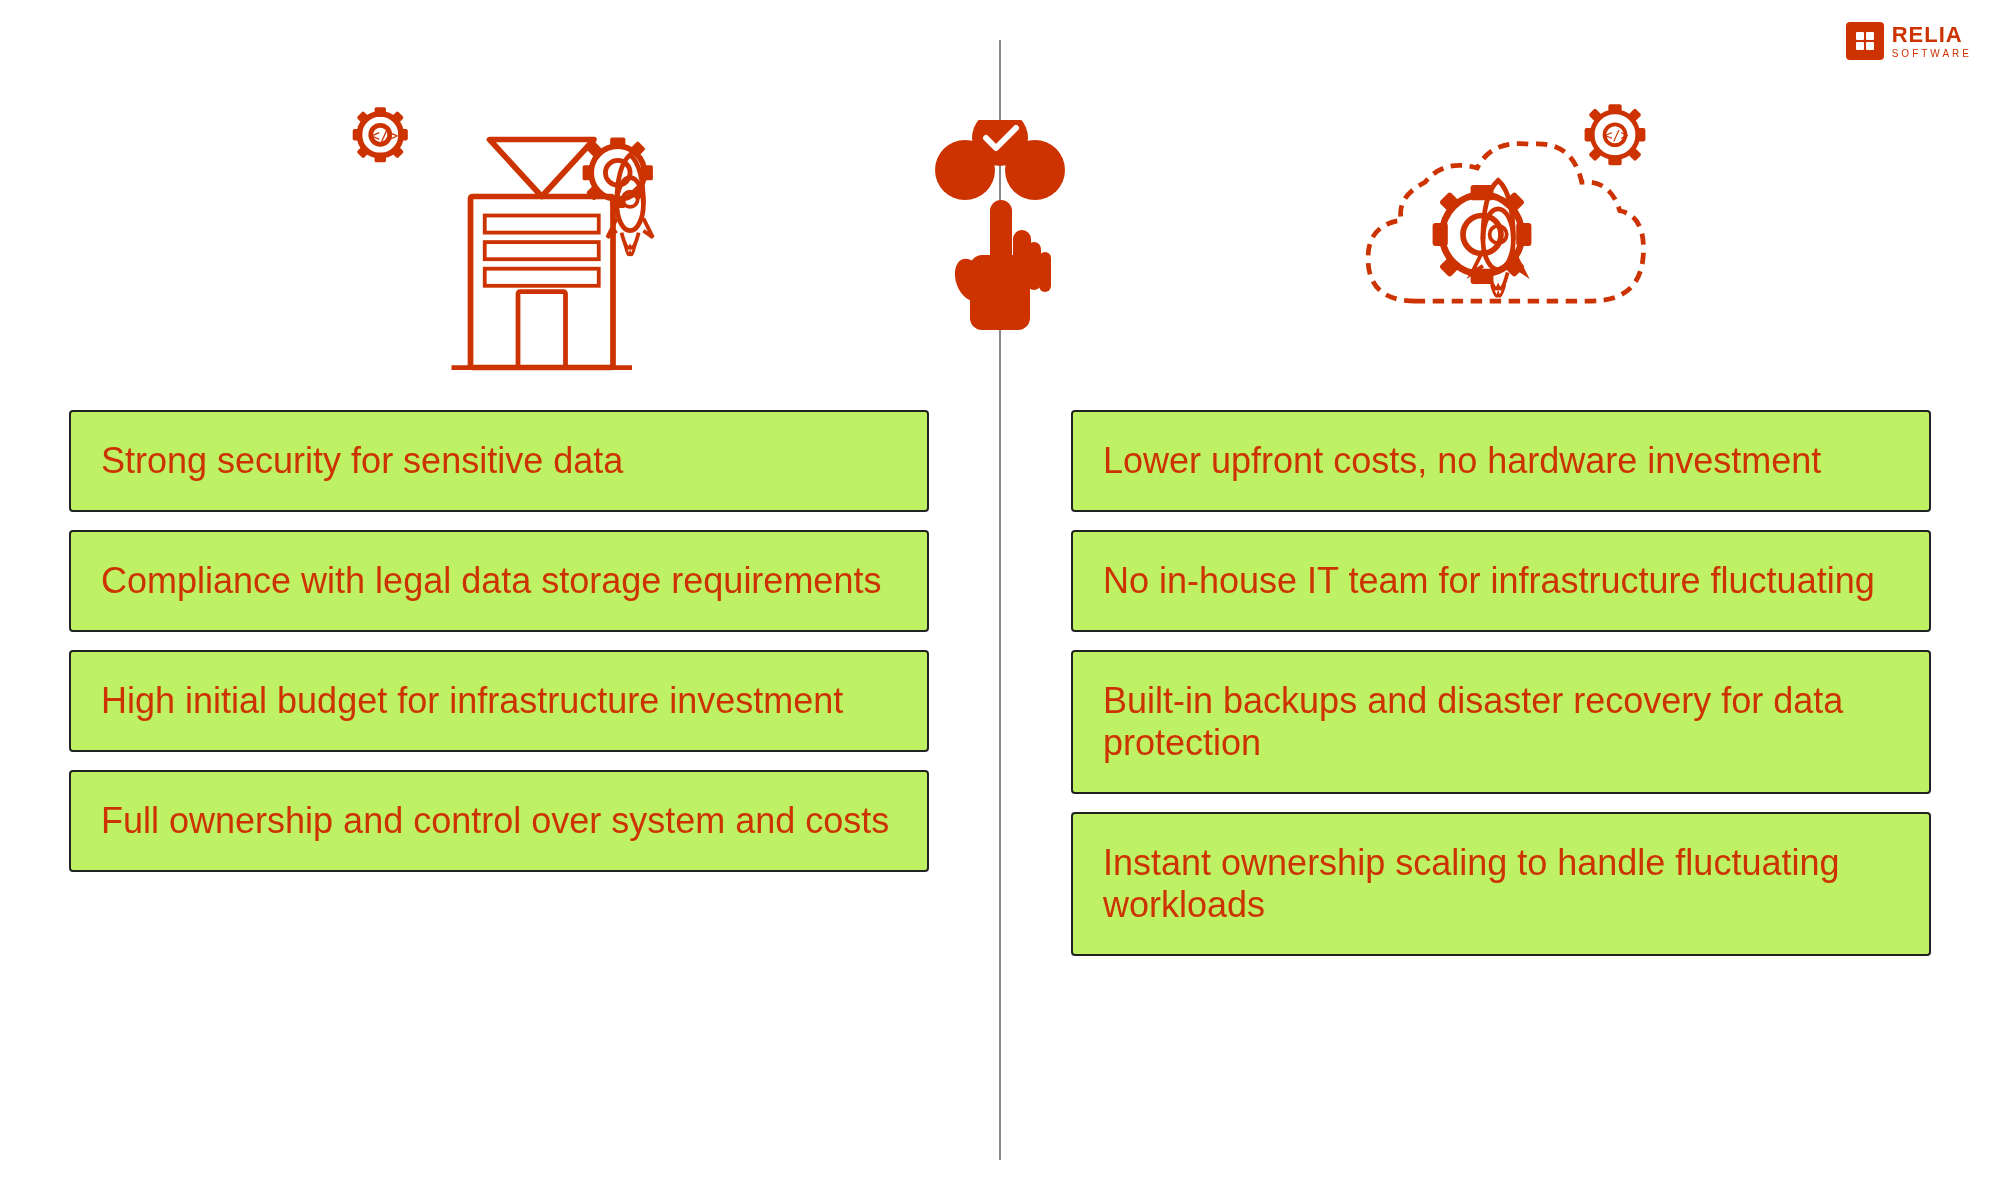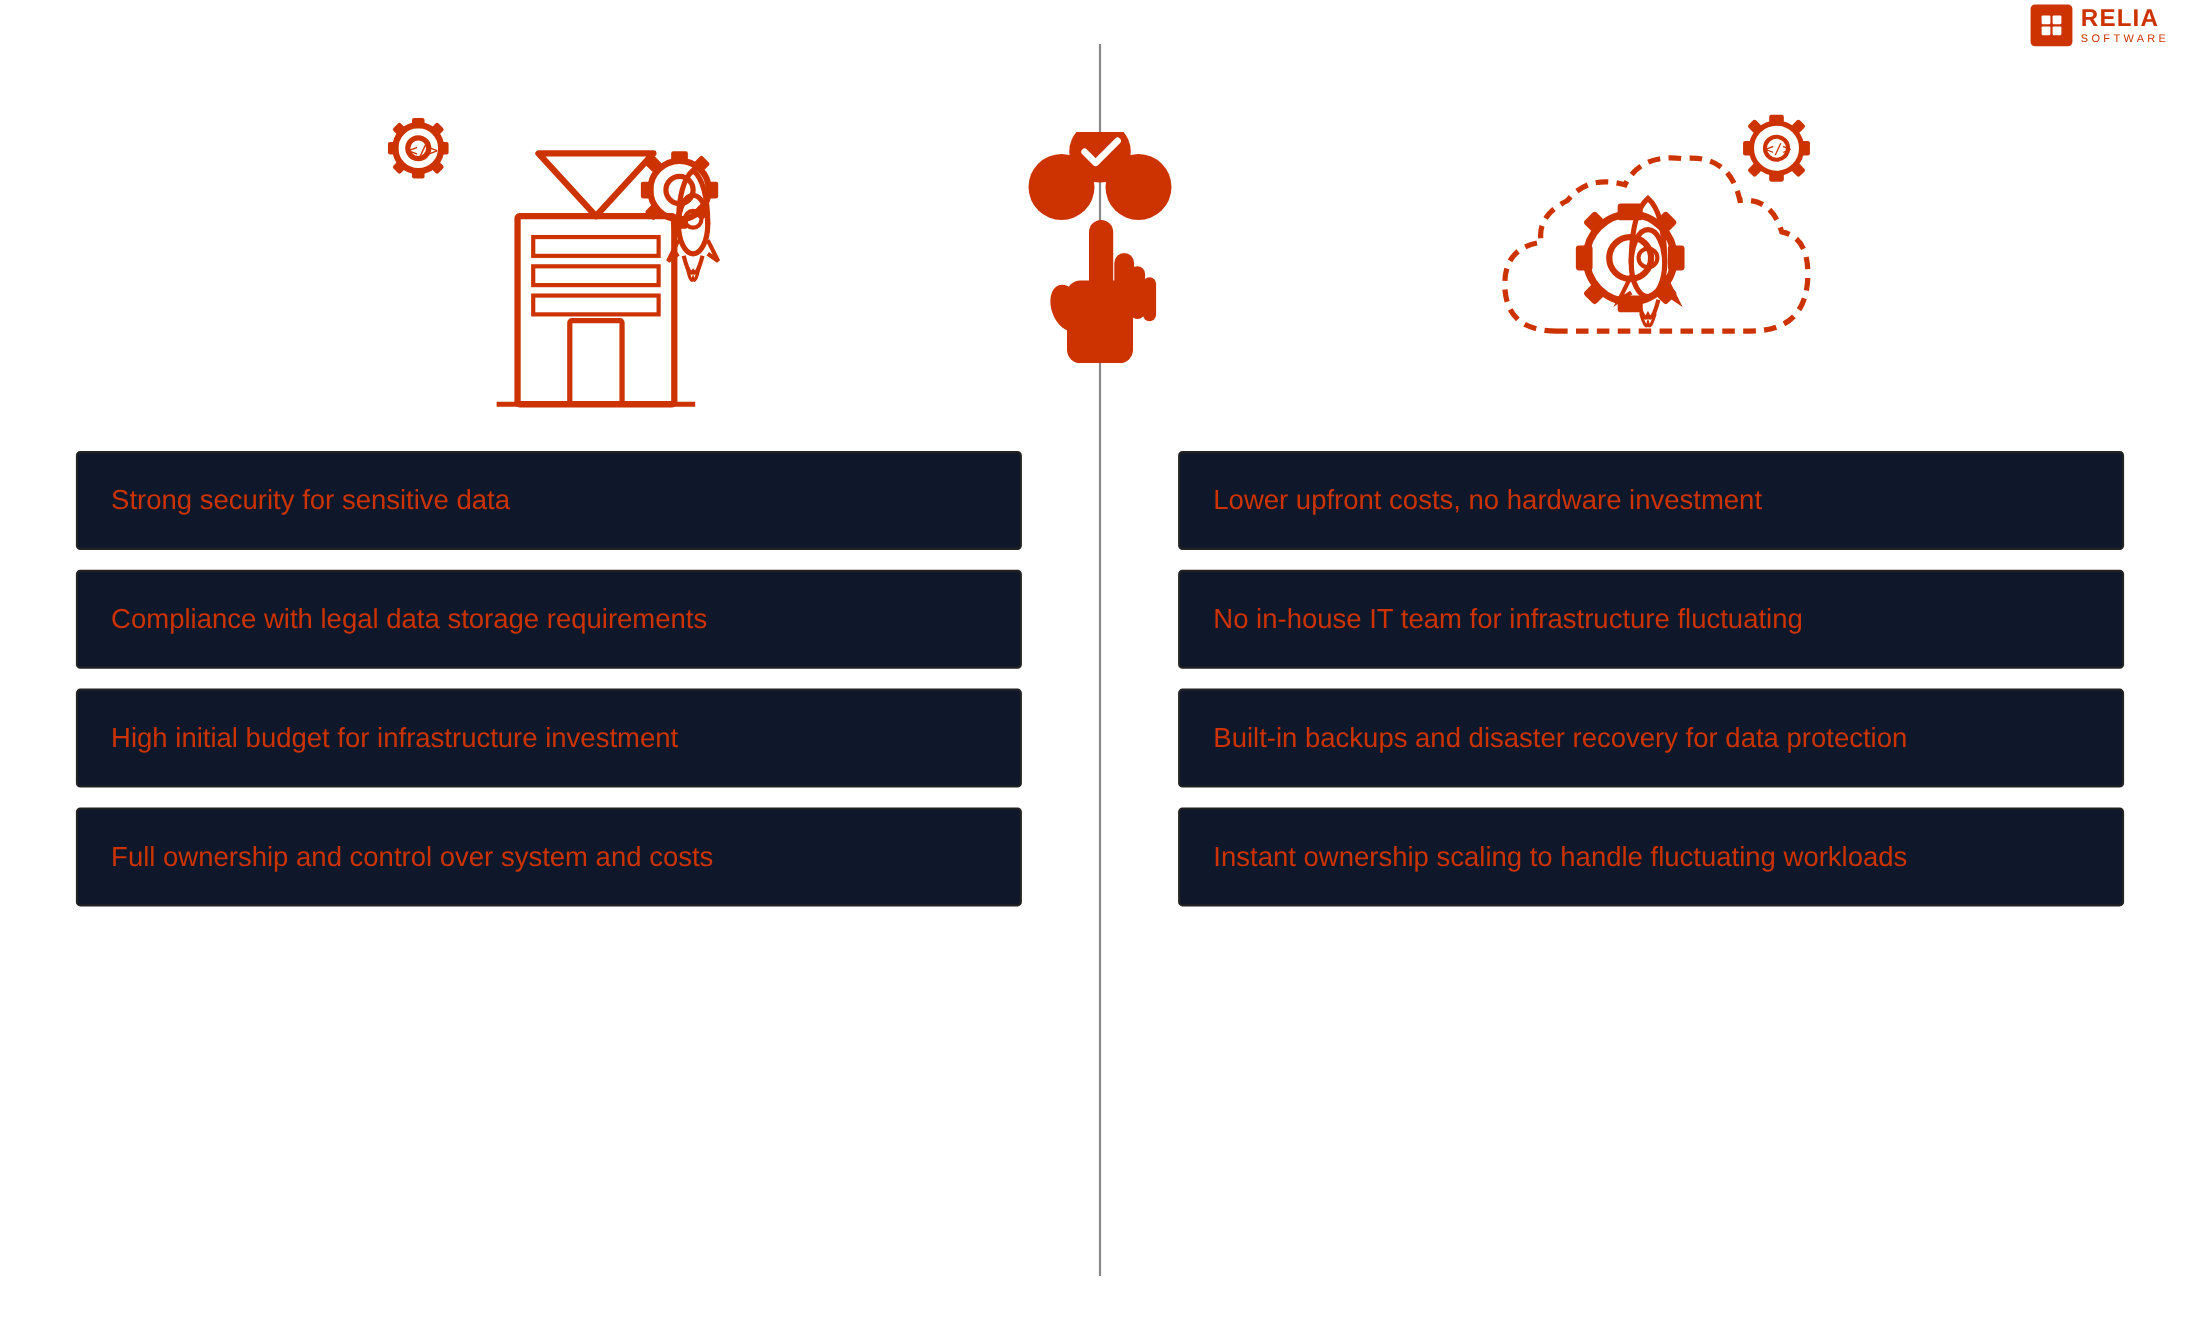--- a/index.html
+++ b/index.html
@@ -8,21 +8,21 @@
       width: 2000px;
       height: 1200px;
       background: #ffffff;
       font-family: 'Segoe UI', Arial, sans-serif;
       overflow: hidden;
       position: relative;
     }
 
     .logo {
       position: absolute;
-      top: 4px;
+      top: 22px;
       right: 28px;
       display: flex;
       align-items: center;
       gap: 8px;
     }
 
     .logo-icon {
       width: 38px;
       height: 38px;
       background: #cc3300;
@@ -98,24 +98,24 @@
       display: flex;
       flex-direction: column;
       gap: 18px;
       max-width: 860px;
     }
 
     .feature-box {
       border: 2px solid #222;
       border-radius: 4px;
       padding: 28px 30px;
-      font-size: 25px;
+      font-size: 36px;
       color: #cc3300;
       font-weight: 400;
-      background: #0f172a;
+      background: #bef264;
       min-height: 90px;
       display: flex;
       align-items: center;
     }
 
     
     .onprem-icon svg,
     .cloud-icon svg {
       width: 380px;
       height: 300px;

